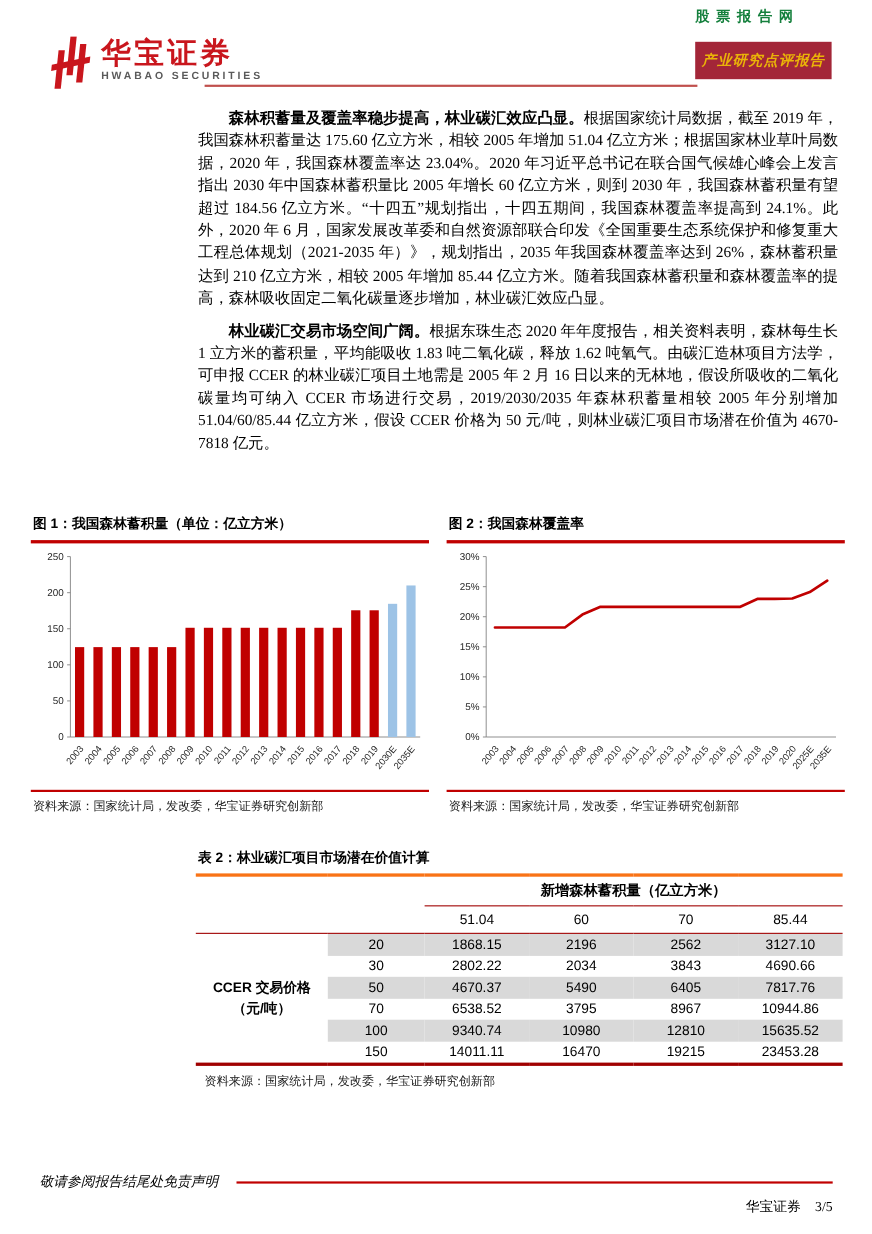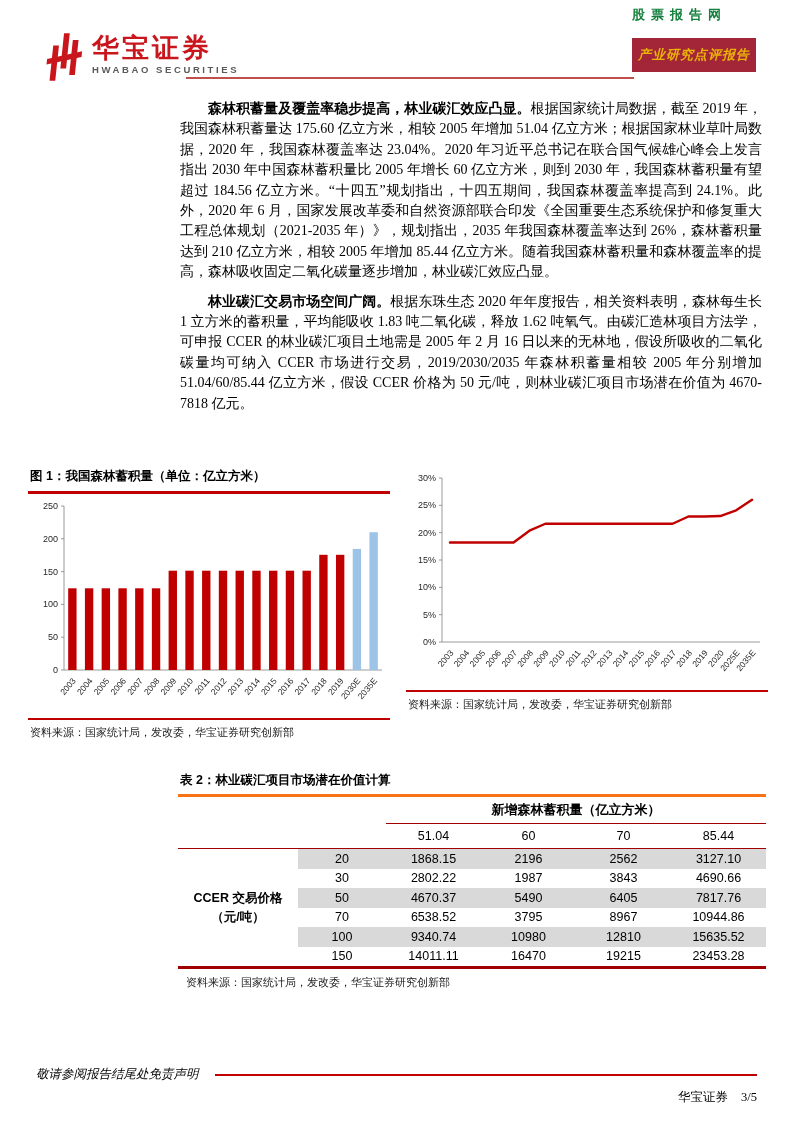--- a/index.html
+++ b/index.html
@@ -136,20 +136,21 @@
           <rect x="274.5" y="76.70128" width="8.368421052631579" height="99.29872" fill="#c00000"></rect>
           <rect x="291.2368421052632" y="60.8064" width="8.368421052631579" height="115.1936" fill="#c00000"></rect>
           <rect x="307.9736842105263" y="60.8064" width="8.368421052631579" height="115.1936" fill="#c00000"></rect>
           <rect x="324.7105263157895" y="54.92864" width="8.368421052631579" height="121.07136" fill="#9dc3e6"></rect>
           <rect x="341.44736842105266" y="38.24000000000001" width="8.368421052631579" height="137.76" fill="#9dc3e6"></rect>
         </svg>
       <div class="fig-rule"></div>
       <div class="fig-source">资料来源：国家统计局，发改委，华宝证券研究创新部</div>
     </div>
     <div class="figure fig2">
+      <div class="fig-title">图 2：我国森林覆盖率</div>
       <svg width="362" height="224">
           <text x="30" y="179" text-anchor="end" font-size="9" fill="#262626">0%</text>
           <line x1="33" y1="176" x2="36" y2="176" stroke="#808080" stroke-width="0.8"></line>
           <text x="30" y="151.66666666666666" text-anchor="end" font-size="9" fill="#262626">5%</text>
           <line x1="33" y1="148.66666666666666" x2="36" y2="148.66666666666666" stroke="#808080" stroke-width="0.8"></line>
           <text x="30" y="124.33333333333334" text-anchor="end" font-size="9" fill="#262626">10%</text>
           <line x1="33" y1="121.33333333333334" x2="36" y2="121.33333333333334" stroke="#808080" stroke-width="0.8"></line>
           <text x="30" y="97" text-anchor="end" font-size="9" fill="#262626">15%</text>
           <line x1="33" y1="94" x2="36" y2="94" stroke="#808080" stroke-width="0.8"></line>
           <text x="30" y="69.66666666666667" text-anchor="end" font-size="9" fill="#262626">20%</text>
@@ -219,21 +220,21 @@
             </td>
             <td class="shadable">20</td>
             <td class="shadable">1868.15</td>
             <td class="shadable">2196</td>
             <td class="shadable">2562</td>
             <td class="shadable">3127.10</td>
           </tr>
           <tr>
             <td class="shadable">30</td>
             <td class="shadable">2802.22</td>
-            <td class="shadable">1987</td>
+            <td class="shadable">2034</td>
             <td class="shadable">3843</td>
             <td class="shadable">4690.66</td>
           </tr>
           <tr>
             <td class="shadable">50</td>
             <td class="shadable">4670.37</td>
             <td class="shadable">5490</td>
             <td class="shadable">6405</td>
             <td class="shadable">7817.76</td>
           </tr>

